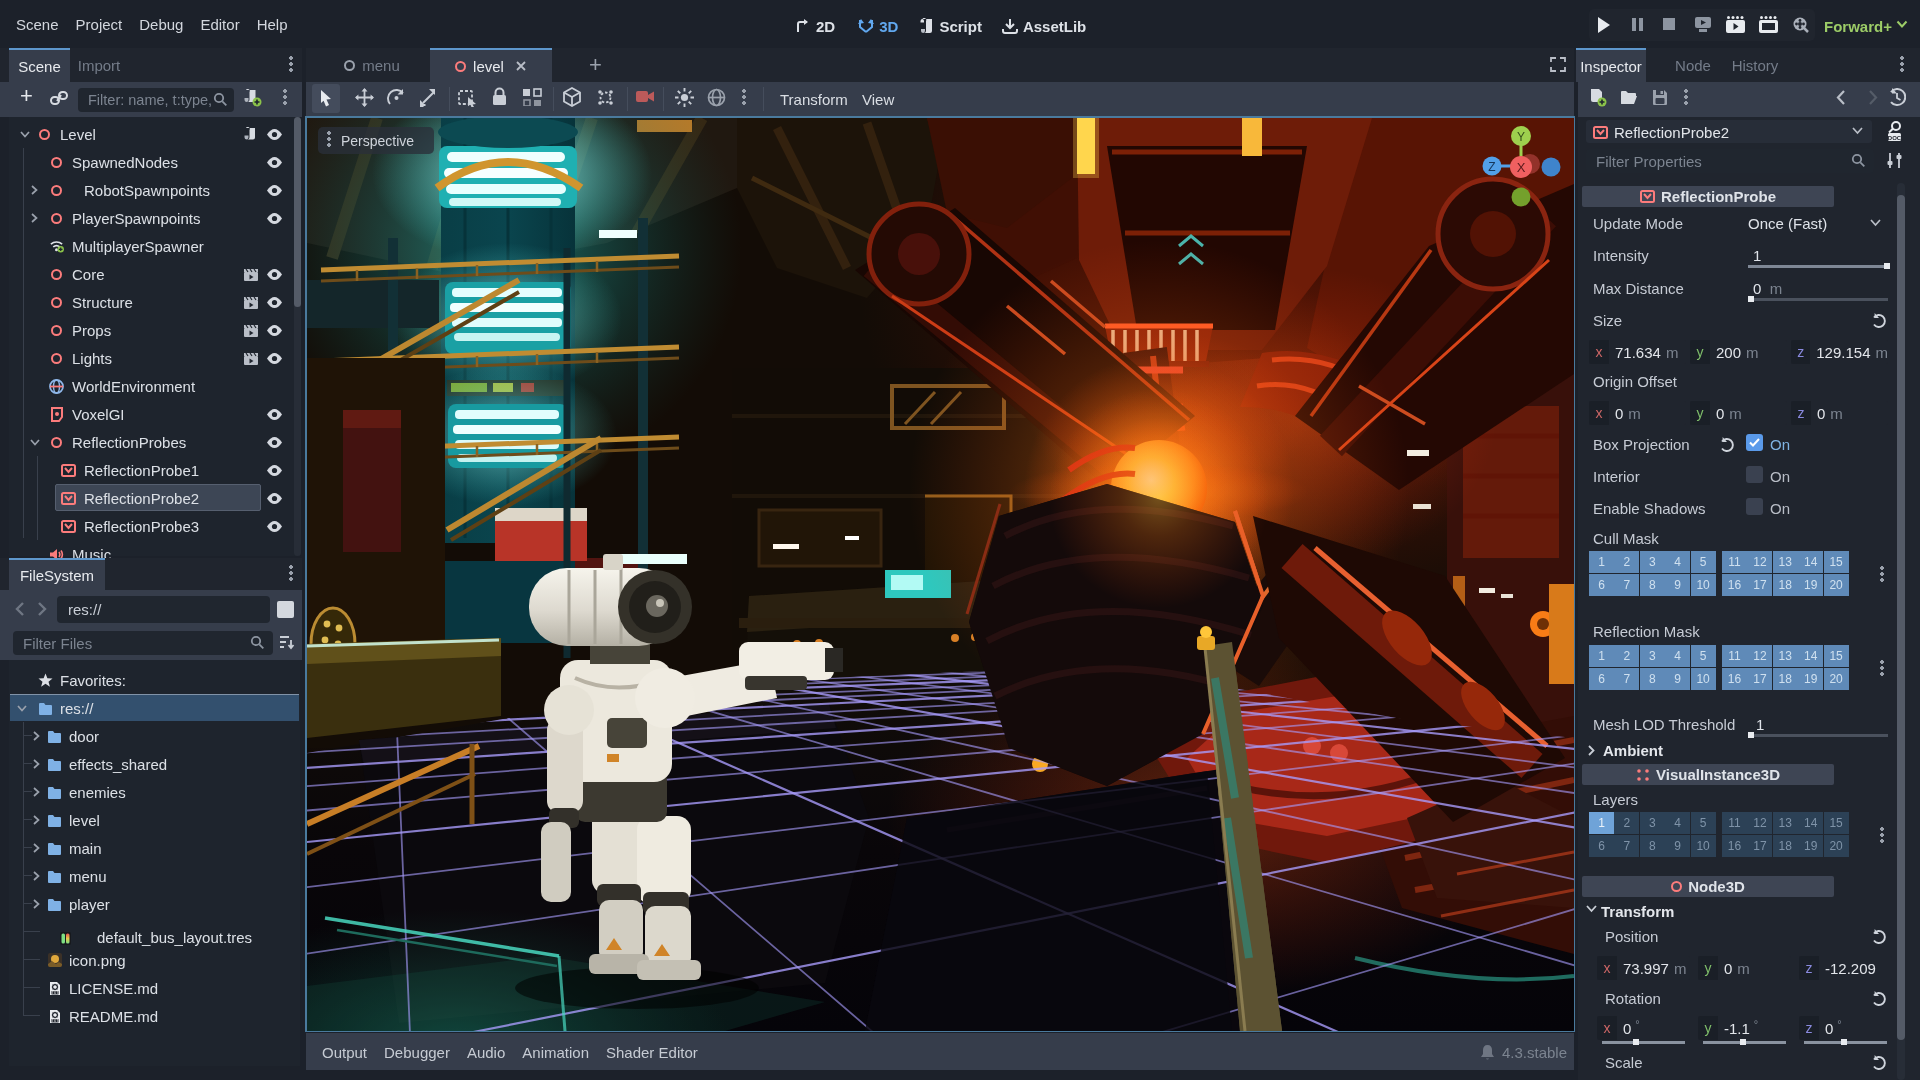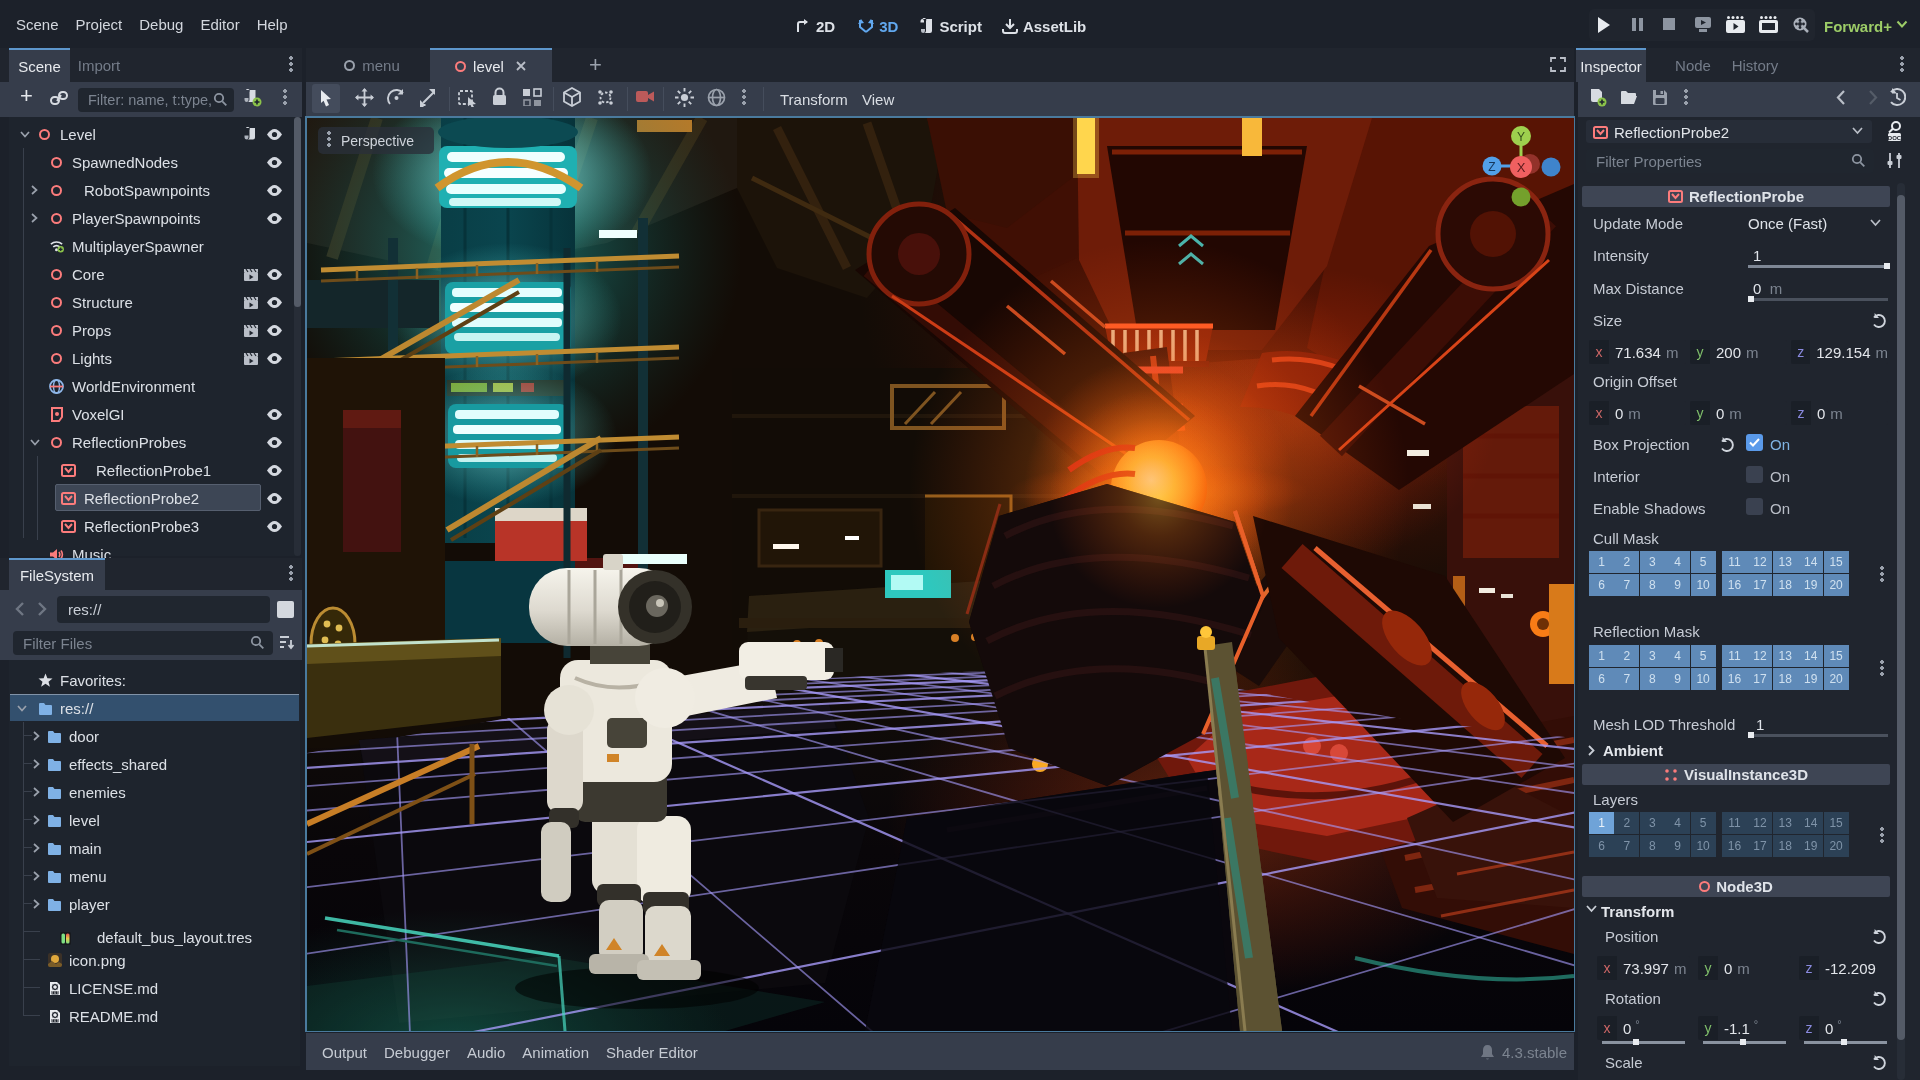--- a/index.html
+++ b/index.html
@@ -8,21 +8,21 @@
 .row{position:absolute;height:28px;display:flex;align-items:center;font-size:15px;color:#cfd4dc;white-space:nowrap;}
 .dim{color:#7c8490;}
 .panel{background:#363d4b;}
 .content{background:#1e242d;}
 .tab{position:absolute;top:48px;height:34px;display:flex;align-items:center;justify-content:center;font-size:15px;}
 .tab.on{background:#363d4b;border-top:2px solid #5e97cc;color:#e8eaee;}
 .tab.off{color:#747c89;}
 .dots3{display:inline-block;width:4px;height:16px;background:radial-gradient(circle 2px at 2px 2px,#9aa1ac 98%,transparent) 0 0/4px 6px no-repeat,radial-gradient(circle 2px at 2px 2px,#9aa1ac 98%,transparent) 0 6px/4px 6px no-repeat,radial-gradient(circle 2px at 2px 2px,#9aa1ac 98%,transparent) 0 12px/4px 6px no-repeat;}
 .nodecirc{display:inline-block;width:11px;height:11px;border:2.5px solid #fc7c7c;border-radius:50%;}
 .graycirc{display:inline-block;width:11px;height:11px;border:2.5px solid #9aa1ac;border-radius:50%;}
-.cat{position:absolute;left:1582px;width:308px;height:21px;background:#3e4554;display:flex;align-items:center;justify-content:center;font-weight:bold;font-size:15px;color:#dfe3e9;border-radius:2px;}
+.cat{position:absolute;left:1582px;width:252px;height:21px;background:#3e4554;display:flex;align-items:center;justify-content:center;font-weight:bold;font-size:15px;color:#dfe3e9;border-radius:2px;}
 .prop{position:absolute;left:1593px;font-size:15px;color:#c6cbd4;height:20px;display:flex;align-items:center;}
 .pval{position:absolute;font-size:15px;color:#dfe3e9;height:20px;display:flex;align-items:center;}
 .xyzbox{position:absolute;height:24px;display:flex;align-items:center;font-size:15px;background:#20252e;border-radius:2px;}
 .axl{display:inline-flex;width:20px;height:24px;align-items:center;justify-content:center;background:#1a1f27;border-radius:2px 0 0 2px;font-size:14px;}
 .mask{position:absolute;width:25px;height:22px;background:#5f8ab8;display:flex;align-items:center;justify-content:center;font-size:12px;color:#cfe0ef;}
 .maskd{position:absolute;width:25px;height:22px;background:#2c4156;display:flex;align-items:center;justify-content:center;font-size:12px;color:#7f93a8;}
 .slider{position:absolute;height:3px;background:#7e8795;}
 .sgrab{position:absolute;width:6px;height:6px;background:#e8ebef;}
 .reset{position:absolute;width:16px;height:16px;color:#cfd4dc;font-size:15px;display:flex;align-items:center;justify-content:center;}
 .eye{position:absolute;}
@@ -288,21 +288,21 @@
 <div class="row" style="left:49px;top:428px;gap:8px;">
       <span style="display:inline-flex;width:15px;justify-content:center;">
         <span class="nodecirc"></span>
       </span>
       <span style="color:#dce0e6;">ReflectionProbes</span>
     </div>
 <svg class="eye" style="left:266px;top:436px" width="17" height="13" viewBox="0 0 17 13">
       <path d="M1 6.5Q8.5-4.5 16 6.5 8.5 17.5 1 6.5z" fill="#d4d8df"></path>
       <circle cx="8.5" cy="6.5" r="2.6" fill="#1e242d"></circle>
     </svg>
-<div class="row" style="left:61px;top:456px;gap:20px;justify-content:center;">
+<div class="row" style="left:61px;top:456px;gap:8px;justify-content:center;">
       <span style="display:inline-flex;width:15px;justify-content:center;">
         <svg width="15" height="13" viewBox="0 0 15 13">
           <rect x="1" y="1" width="13" height="11" rx="1.5" fill="none" stroke="#fc7c7c" stroke-width="2"></rect>
           <path d="M4 4l3.5 4L11 4" fill="none" stroke="#fc7c7c" stroke-width="2"></path>
         </svg>
       </span>
       <span style="color:#dce0e6;">ReflectionProbe1</span>
     </div>
 <svg class="eye" style="left:266px;top:464px" width="17" height="13" viewBox="0 0 17 13">
       <path d="M1 6.5Q8.5-4.5 16 6.5 8.5 17.5 1 6.5z" fill="#d4d8df"></path>

